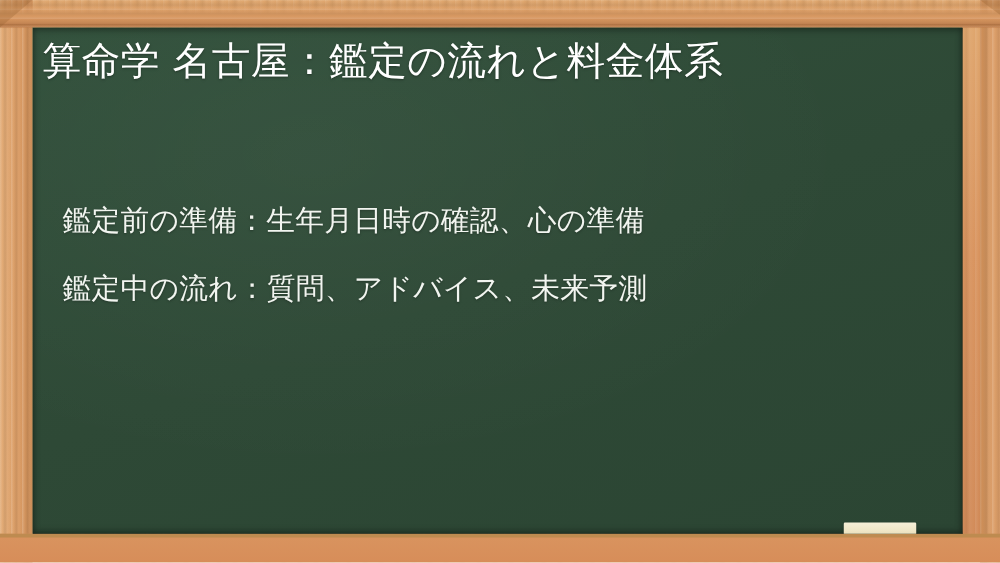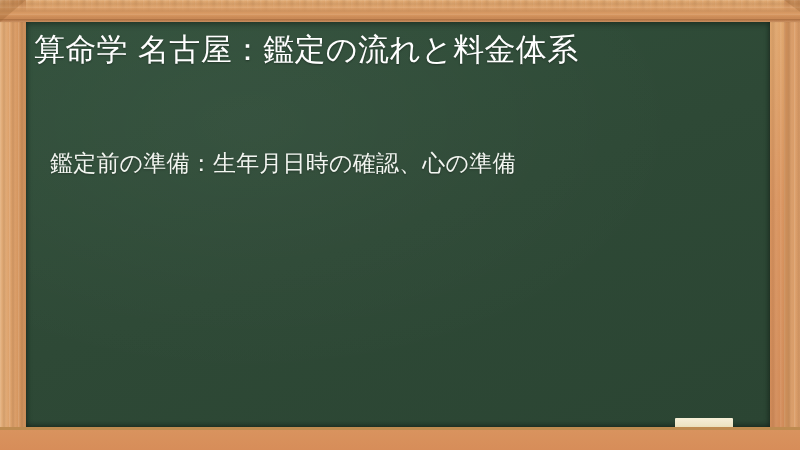--- a/index.html
+++ b/index.html
@@ -140,20 +140,21 @@
     width: 706px;
   }
   .body-line {
     color: #f2f5f0;
     font-size: 23px;
     line-height: 1.0;
     letter-spacing: 0.2px;
     margin-bottom: 31px;
     text-shadow: 0 1px 2px rgba(0,0,0,0.30);
     white-space: nowrap;
+    margin-top: 14px;
   }
 
   
   .eraser {
     position: absolute;
     left: 649px;
     top: 396px;
     width: 58px;
     height: 11px;
     background: linear-gradient(180deg, #f6efd8 0%, #efe6c6 60%, #e7dbb4 100%);
@@ -175,18 +176,19 @@
   <div class="rail-bottom-hi"></div>
   <div class="miter miter-tl"></div>
   <div class="miter miter-tr"></div>
 
   <div class="board">
 
     <div class="title">算命学 名古屋：鑑定の流れと料金体系</div>
 
     <div class="body-list">
       <div class="body-line">鑑定前の準備：生年月日時の確認、心の準備</div>
+      <div class="body-line">鑑定中の流れ：質問、アドバイス、未来予測</div>
     </div>
 
     <div class="eraser"></div>
 
   </div>
 </div>
 
 </body></html>

